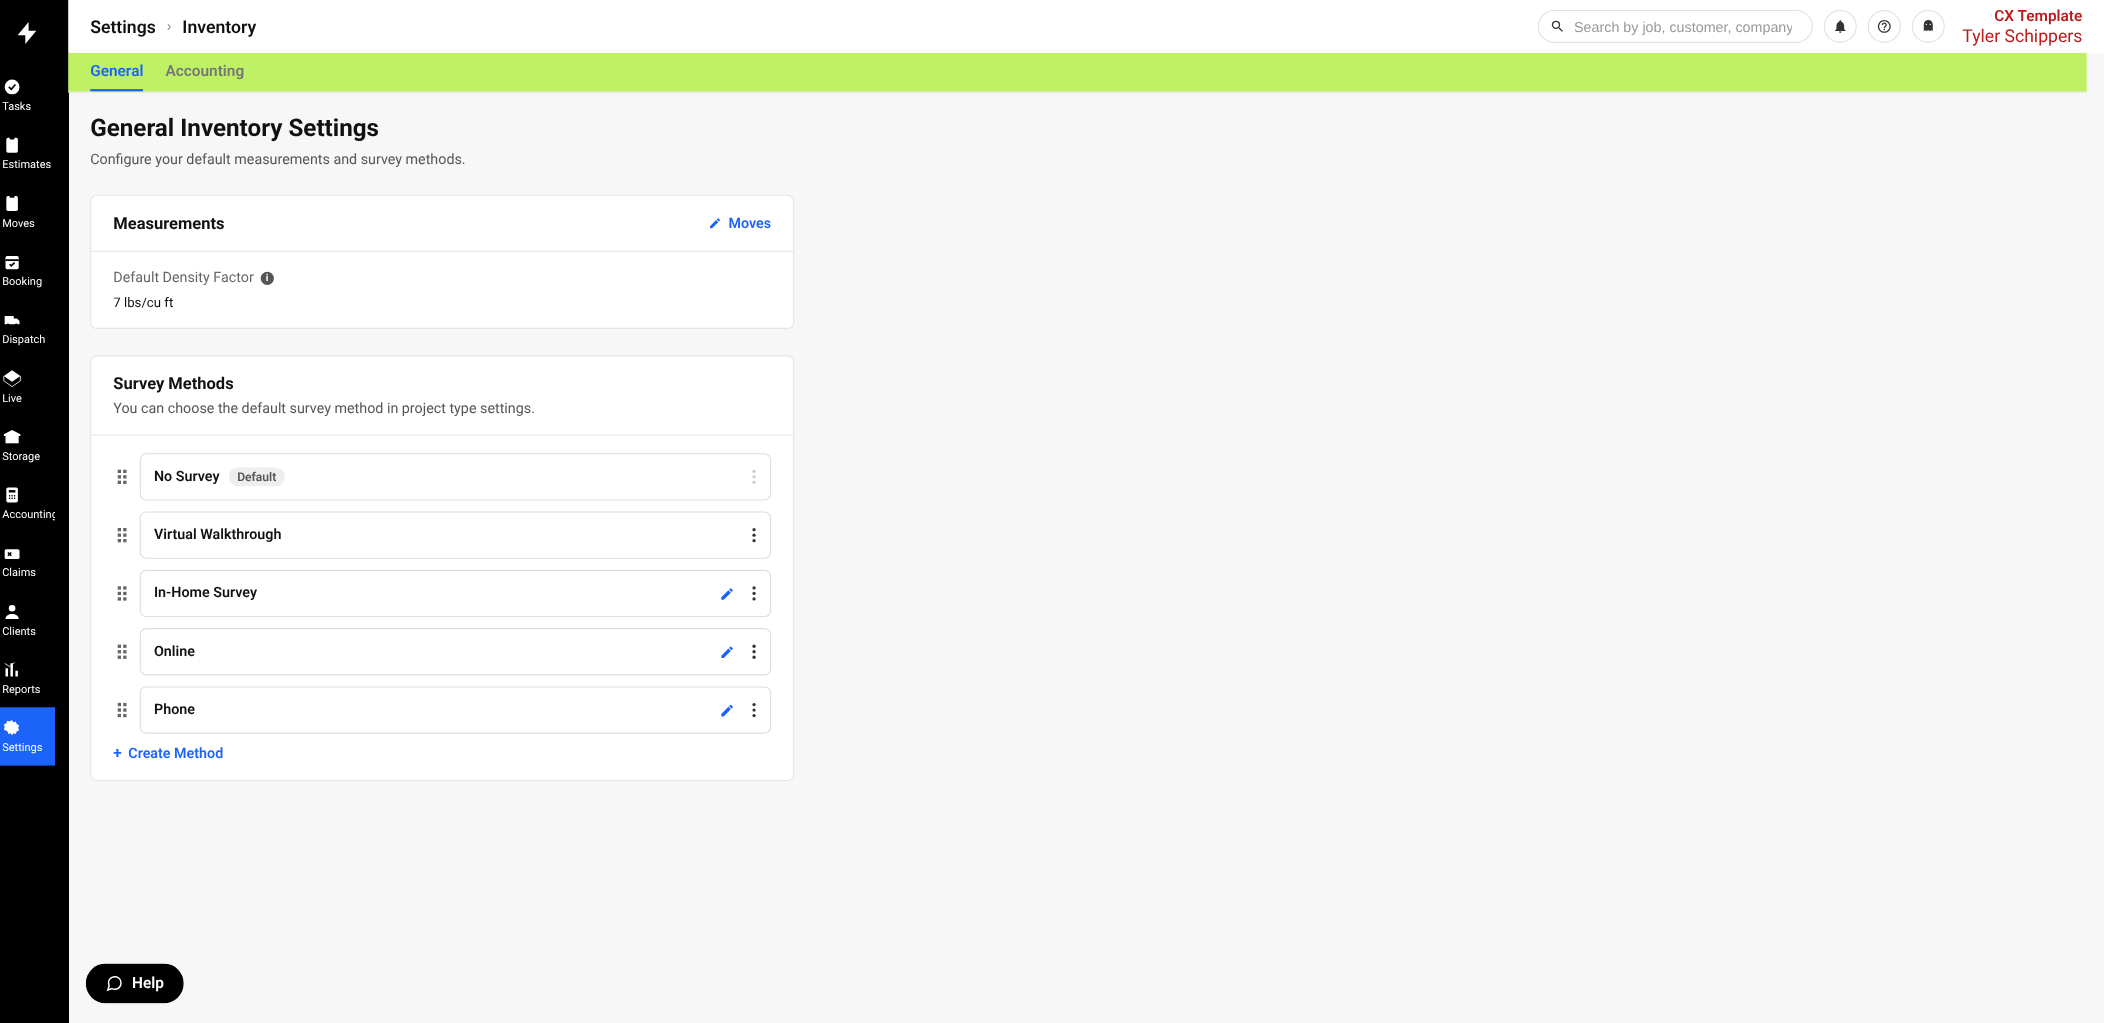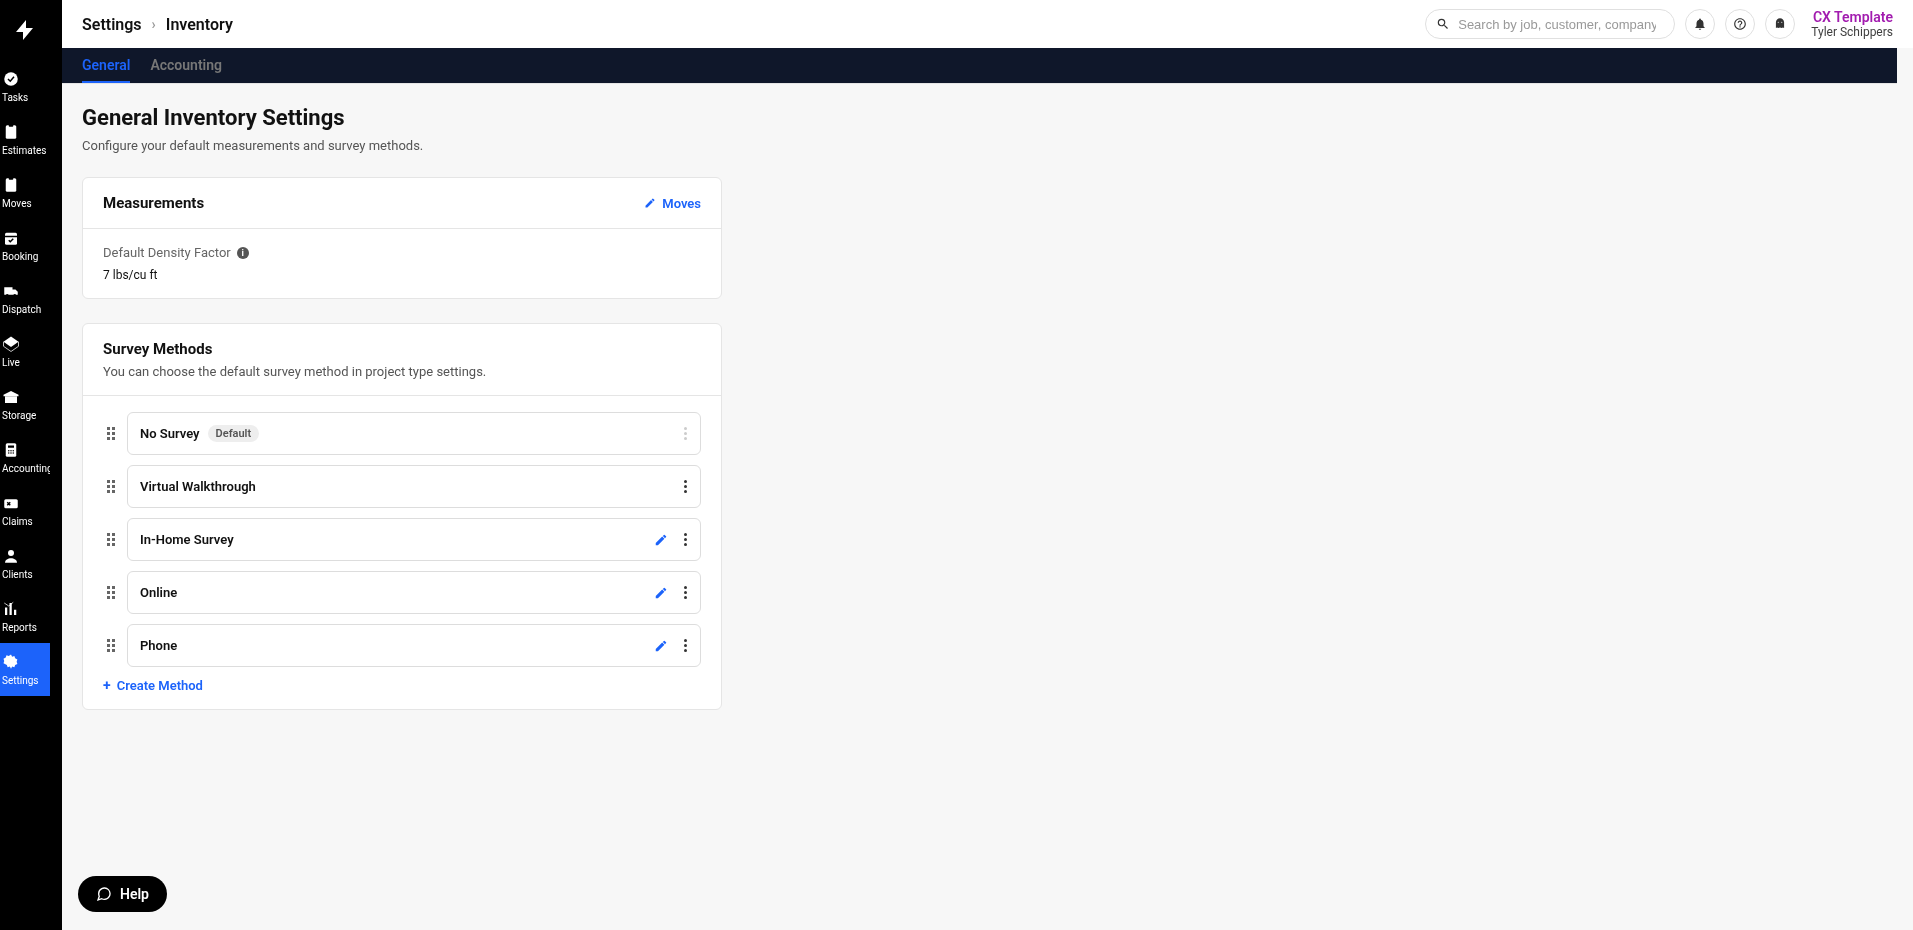--- a/index.html
+++ b/index.html
@@ -21,25 +21,25 @@
     .breadcrumb { display: flex; align-items: center; gap: 10px; font-size: 16px; font-weight: 600; color: #111; }
     .breadcrumb .chev { color: #999; font-size: 14px; }
     .header-right { margin-left: auto; display: flex; align-items: center; gap: 10px; }
     .search-wrap { display: flex; align-items: center; width: 250px; height: 30px; border: 1px solid #e0e0e0; border-radius: 15px; padding: 0 10px; }
     .search-wrap svg { width: 14px; height: 14px; fill: #333; flex-shrink: 0; }
     .search-input { border: none; outline: none; flex: 1; padding: 0 8px; font-size: 13px; color: #333; }
     .search-input::placeholder { color: #999; }
     .icon-btn { width: 30px; height: 30px; border: 1px solid #e0e0e0; border-radius: 50%; display: flex; align-items: center; justify-content: center; cursor: pointer; background: #fff; }
     .icon-btn svg { width: 14px; height: 14px; fill: #333; }
     .user-block { display: flex; flex-direction: column; align-items: flex-end; margin-left: 6px; }
-    .user-org { font-size: 14px; font-weight: 600; color: #a21caf; }
-    .user-name { font-size: 12px; color: #404040; }
-
-    
-    .tabs { position: fixed; left: 62px; right: 16px; top: 48px; height: 36px; display: flex; align-items: flex-end; padding: 0 20px; border-bottom: 1px solid #e5e5e5; background: #0f172a; z-index: 40; }
+    .user-org { font-size: 14px; font-weight: 600; color: #b91c1c; }
+    .user-name { font-size: 16px; color: #b91c1c; }
+
+    
+    .tabs { position: fixed; left: 62px; right: 16px; top: 48px; height: 36px; display: flex; align-items: flex-end; padding: 0 20px; border-bottom: 1px solid #e5e5e5; background: #bef264; z-index: 40; }
     .tab { padding: 8px 0; margin-right: 20px; font-size: 14px; font-weight: 600; color: #777; cursor: pointer; border-bottom: 2px solid transparent; }
     .tab.active { color: #1C63FA; border-bottom-color: #1C63FA; }
 
     
     .main { padding: 105px 20px 20px 82px; background: #f7f7f7; min-height: 100%; }
     .page-title { font-size: 22px; font-weight: 700; color: #111; margin-bottom: 8px; }
     .page-desc { font-size: 13px; color: #555; margin-bottom: 24px; }
 
     .card { background: #fff; border: 1px solid #e5e5e5; border-radius: 6px; width: 640px; margin-bottom: 24px; }
     .card-header { padding: 16px 20px; border-bottom: 1px solid #e5e5e5; display: flex; align-items: center; }

